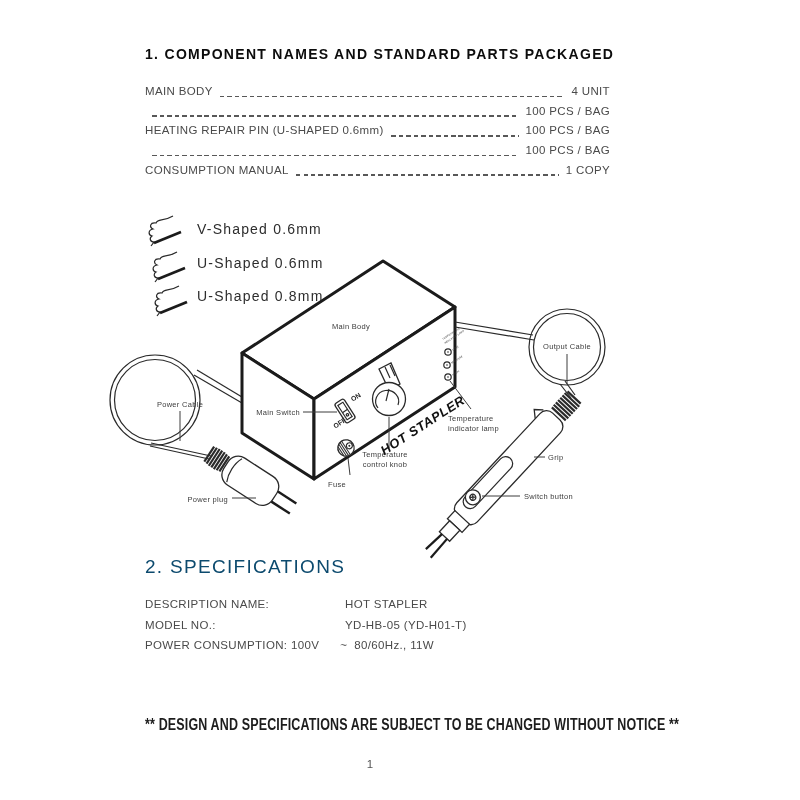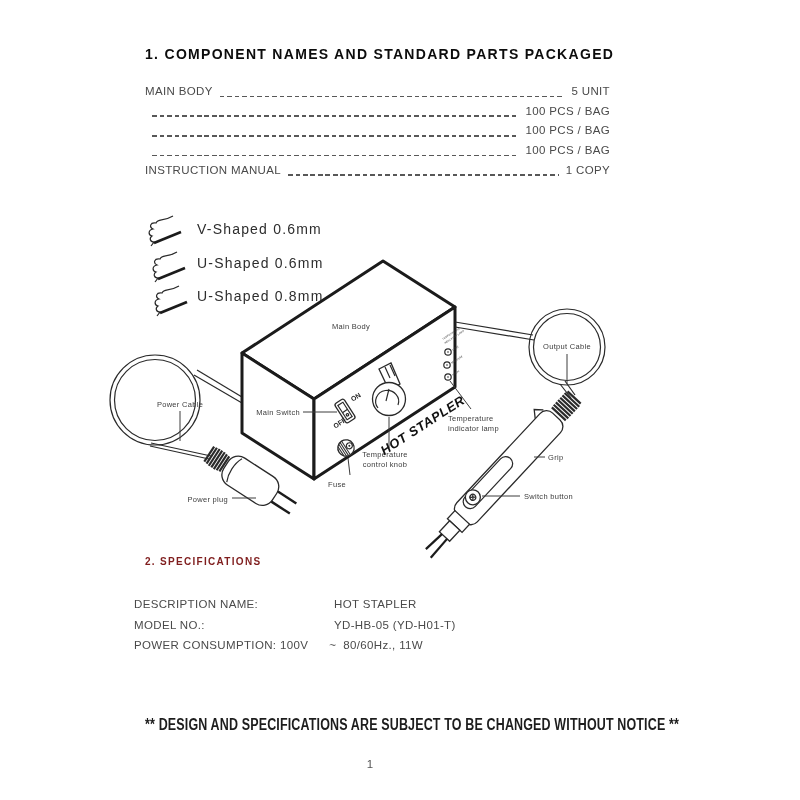--- a/index.html
+++ b/index.html
@@ -1,29 +1,29 @@
 <!DOCTYPE html>
 <html><head>
 <meta charset="utf-8">
 <style>
   html,body{margin:0;padding:0;background:#fff;}
   #page{position:relative;width:800px;height:800px;background:#fff;overflow:hidden;
         font-family:"Liberation Sans","DejaVu Sans",sans-serif;color:#2e2e2e;}
   .abs{position:absolute;}
   
   .h1{left:145px;top:46px;font-size:14px;font-weight:700;letter-spacing:1.3px;color:#0c0c0c;text-align:center;}
-  .h2{left:145px;top:556px;font-size:10px;font-weight:700;letter-spacing:1.3px;color:#7f1d1d;}
+  .h2{left:145px;top:556px;font-size:19px;font-weight:400;letter-spacing:1.3px;color:#0c4a6e;}
   
   #parts{left:145px;top:85px;width:465px;}
   .part-row{display:flex;align-items:baseline;height:19.7px;font-size:11.5px;
             letter-spacing:.35px;color:#4a4a4a;white-space:nowrap;}
   .leader{flex:1;height:1.6px;align-self:center;margin:0 7px;margin-top:3px;
           background:repeating-linear-gradient(90deg,#585858 0 4.5px,transparent 4.5px 7.5px);}
   
-  #specs{left:134px;top:598px;width:465px;}
+  #specs{left:145px;top:598px;width:465px;}
   .spec-row{display:flex;align-items:baseline;height:20.5px;font-size:11.5px;
             letter-spacing:.35px;color:#4a4a4a;white-space:nowrap;}
   .spec-label{min-width:200px;}
   .spec-label.narrow{min-width:0;margin-right:21px;}
   .tilde{margin-right:7px;}
   
   .footnote{left:145px;top:716px;white-space:nowrap;}
   .footnote span{display:inline-block;transform:scaleX(.78);transform-origin:left center;
                  font-size:16px;font-weight:700;letter-spacing:.2px;color:#1d1d1d;}
   .pagenum{left:330px;top:758px;width:80px;text-align:center;font-size:11.5px;color:#555;}
@@ -46,36 +46,37 @@
 <body>
 
 <div id="page">
 
   <div class="abs h1">1. COMPONENT NAMES AND STANDARD PARTS PACKAGED</div>
 
   <div class="abs" id="parts">
     <div class="part-row">
       <span>MAIN BODY</span>
       <span class="leader"></span>
-      <span>5 UNIT</span>
+      <span>4 UNIT</span>
     </div>
     <div class="part-row">
       <span class="leader"></span>
       <span>100 PCS / BAG</span>
     </div>
     <div class="part-row">
+      <span>HEATING REPAIR PIN (U-SHAPED 0.6mm)</span>
       <span class="leader"></span>
       <span>100 PCS / BAG</span>
     </div>
     <div class="part-row">
       <span class="leader"></span>
       <span>100 PCS / BAG</span>
     </div>
     <div class="part-row">
-      <span>INSTRUCTION MANUAL</span>
+      <span>CONSUMPTION MANUAL</span>
       <span class="leader"></span>
       <span>1 COPY</span>
     </div>
   </div>
 
   <svg id="diagram" class="abs" width="800" height="800" viewBox="0 0 800 800">
 
     <g>
       <path class="thin" stroke-width="1.4" d="M173,216 C163,222 158,218 156,223 C150,222 149,227 153,229 C148,230 148,235 152,236 C149,238 150,242 154,242 L151,246"></path>
       <path d="M154,243 L181,232" stroke="#1b1b1b" stroke-width="2.6" fill="none"></path>

